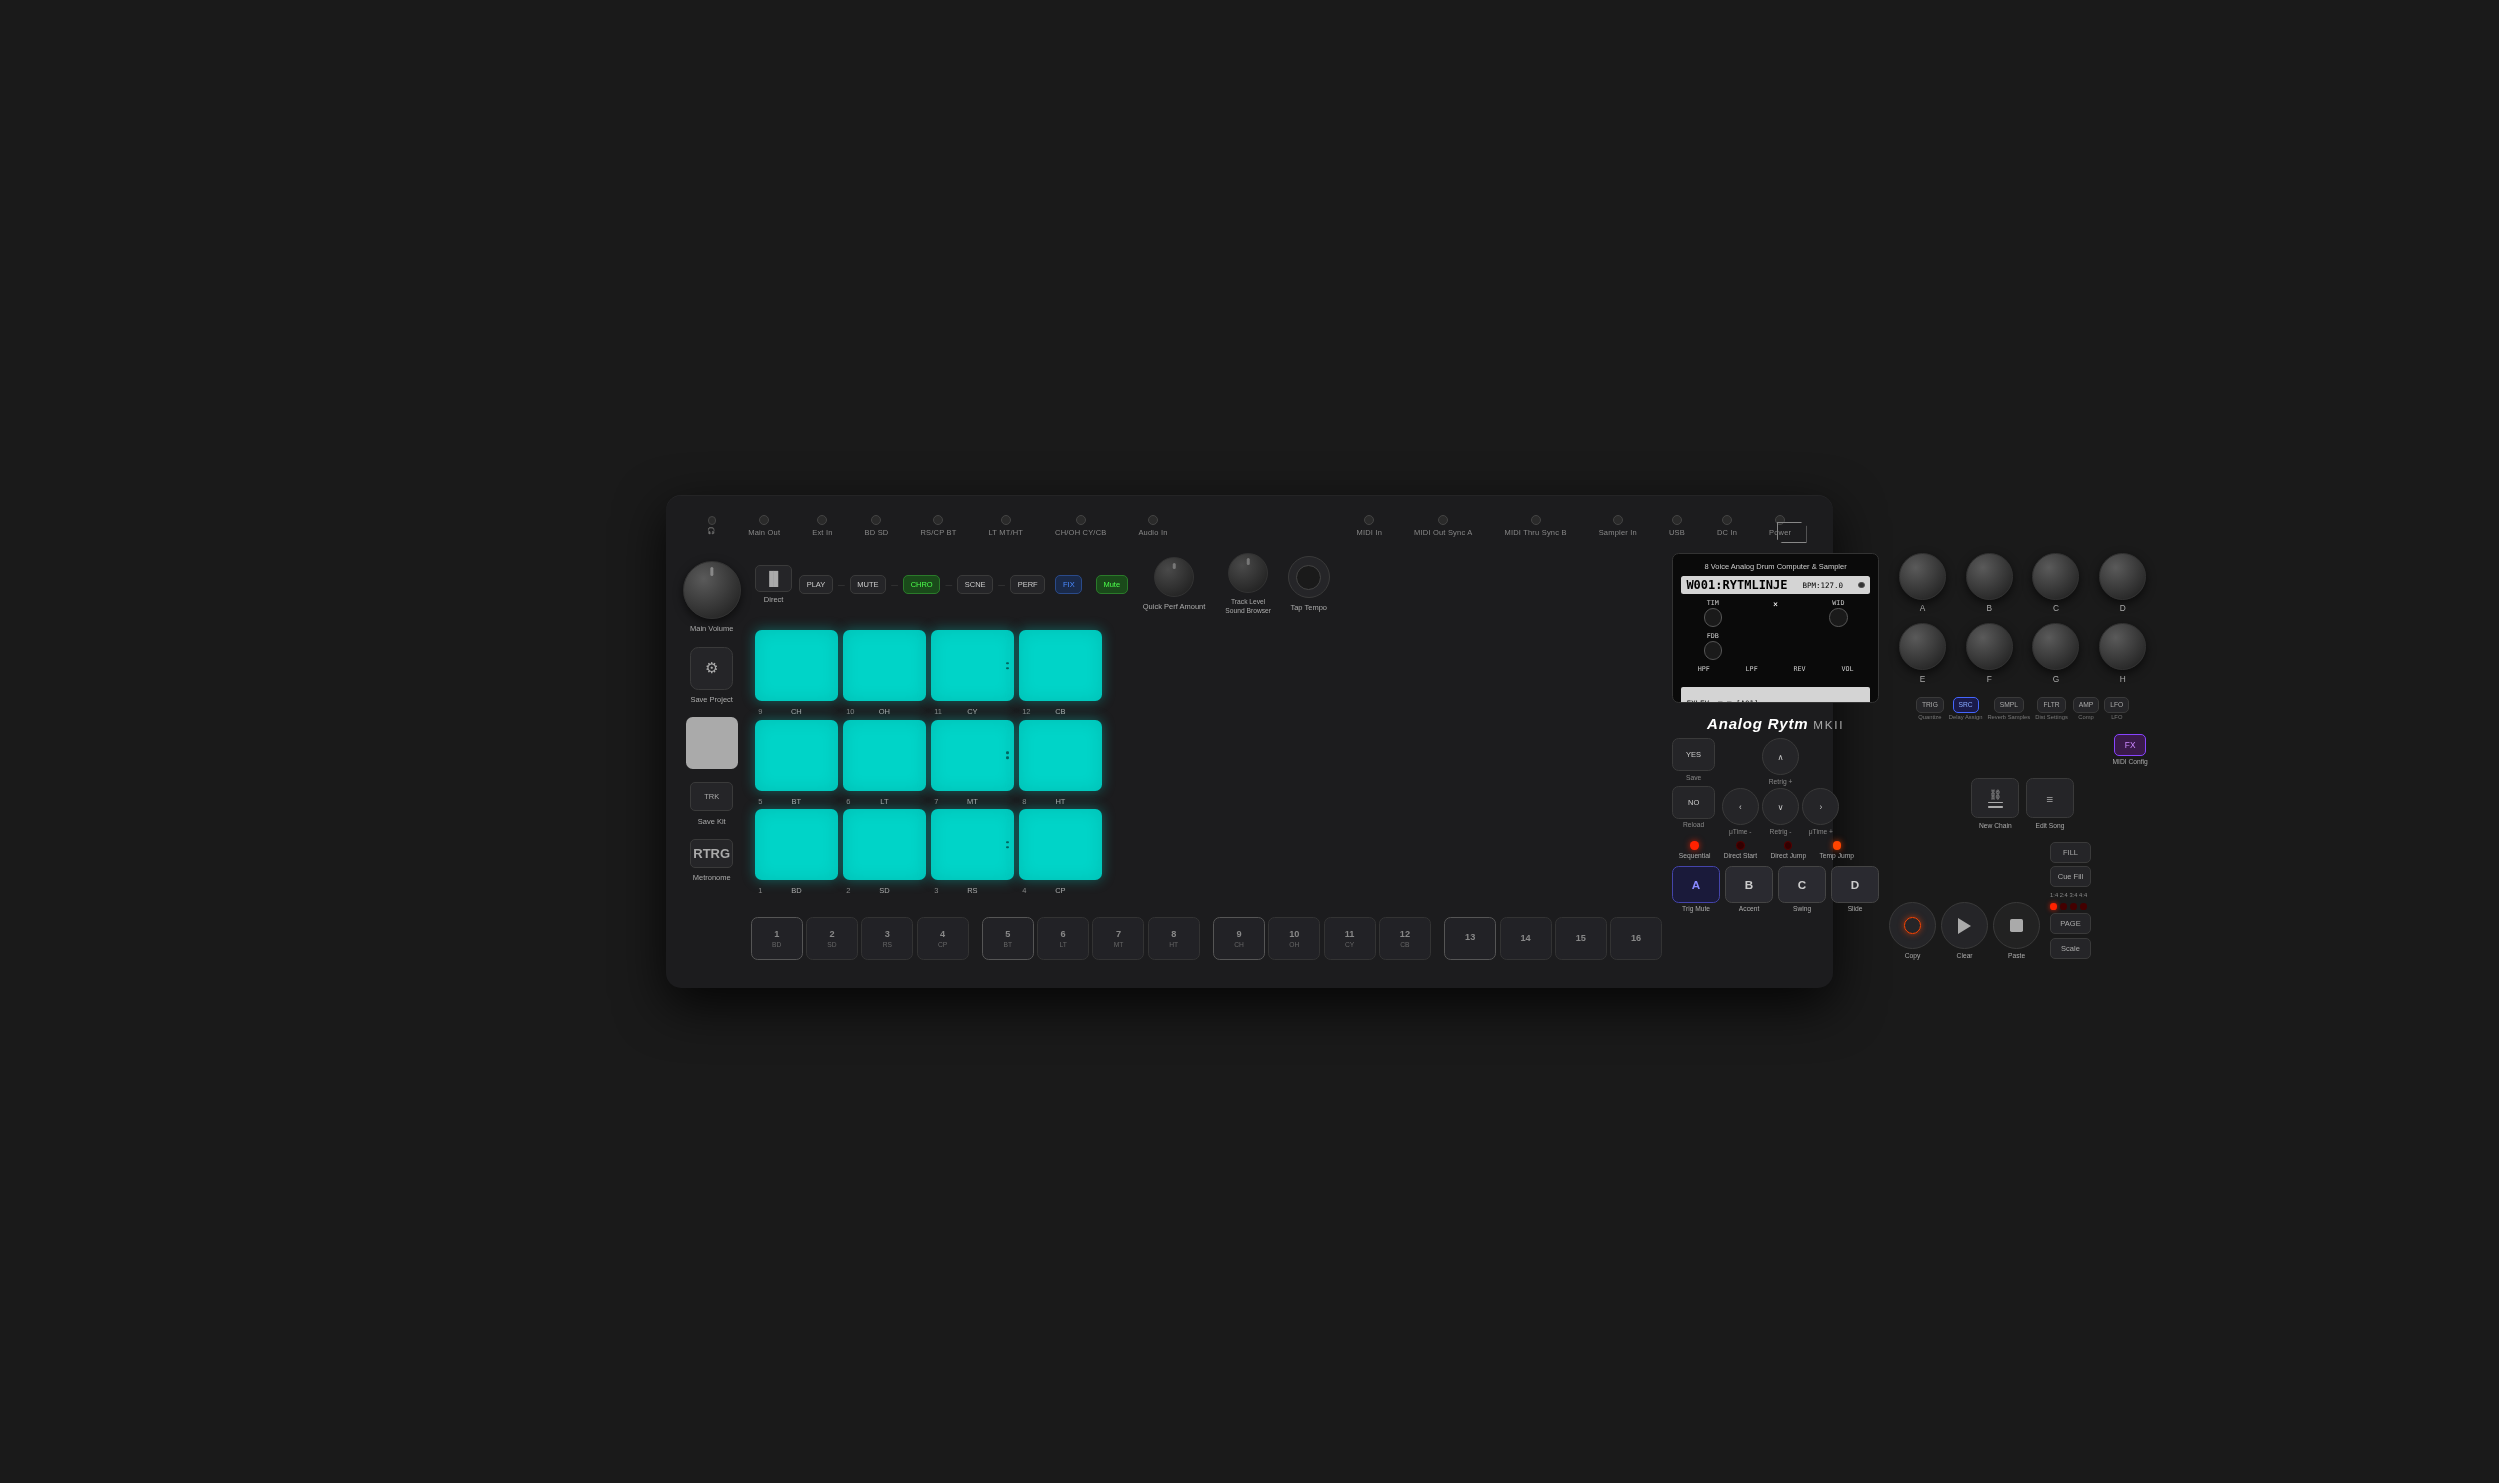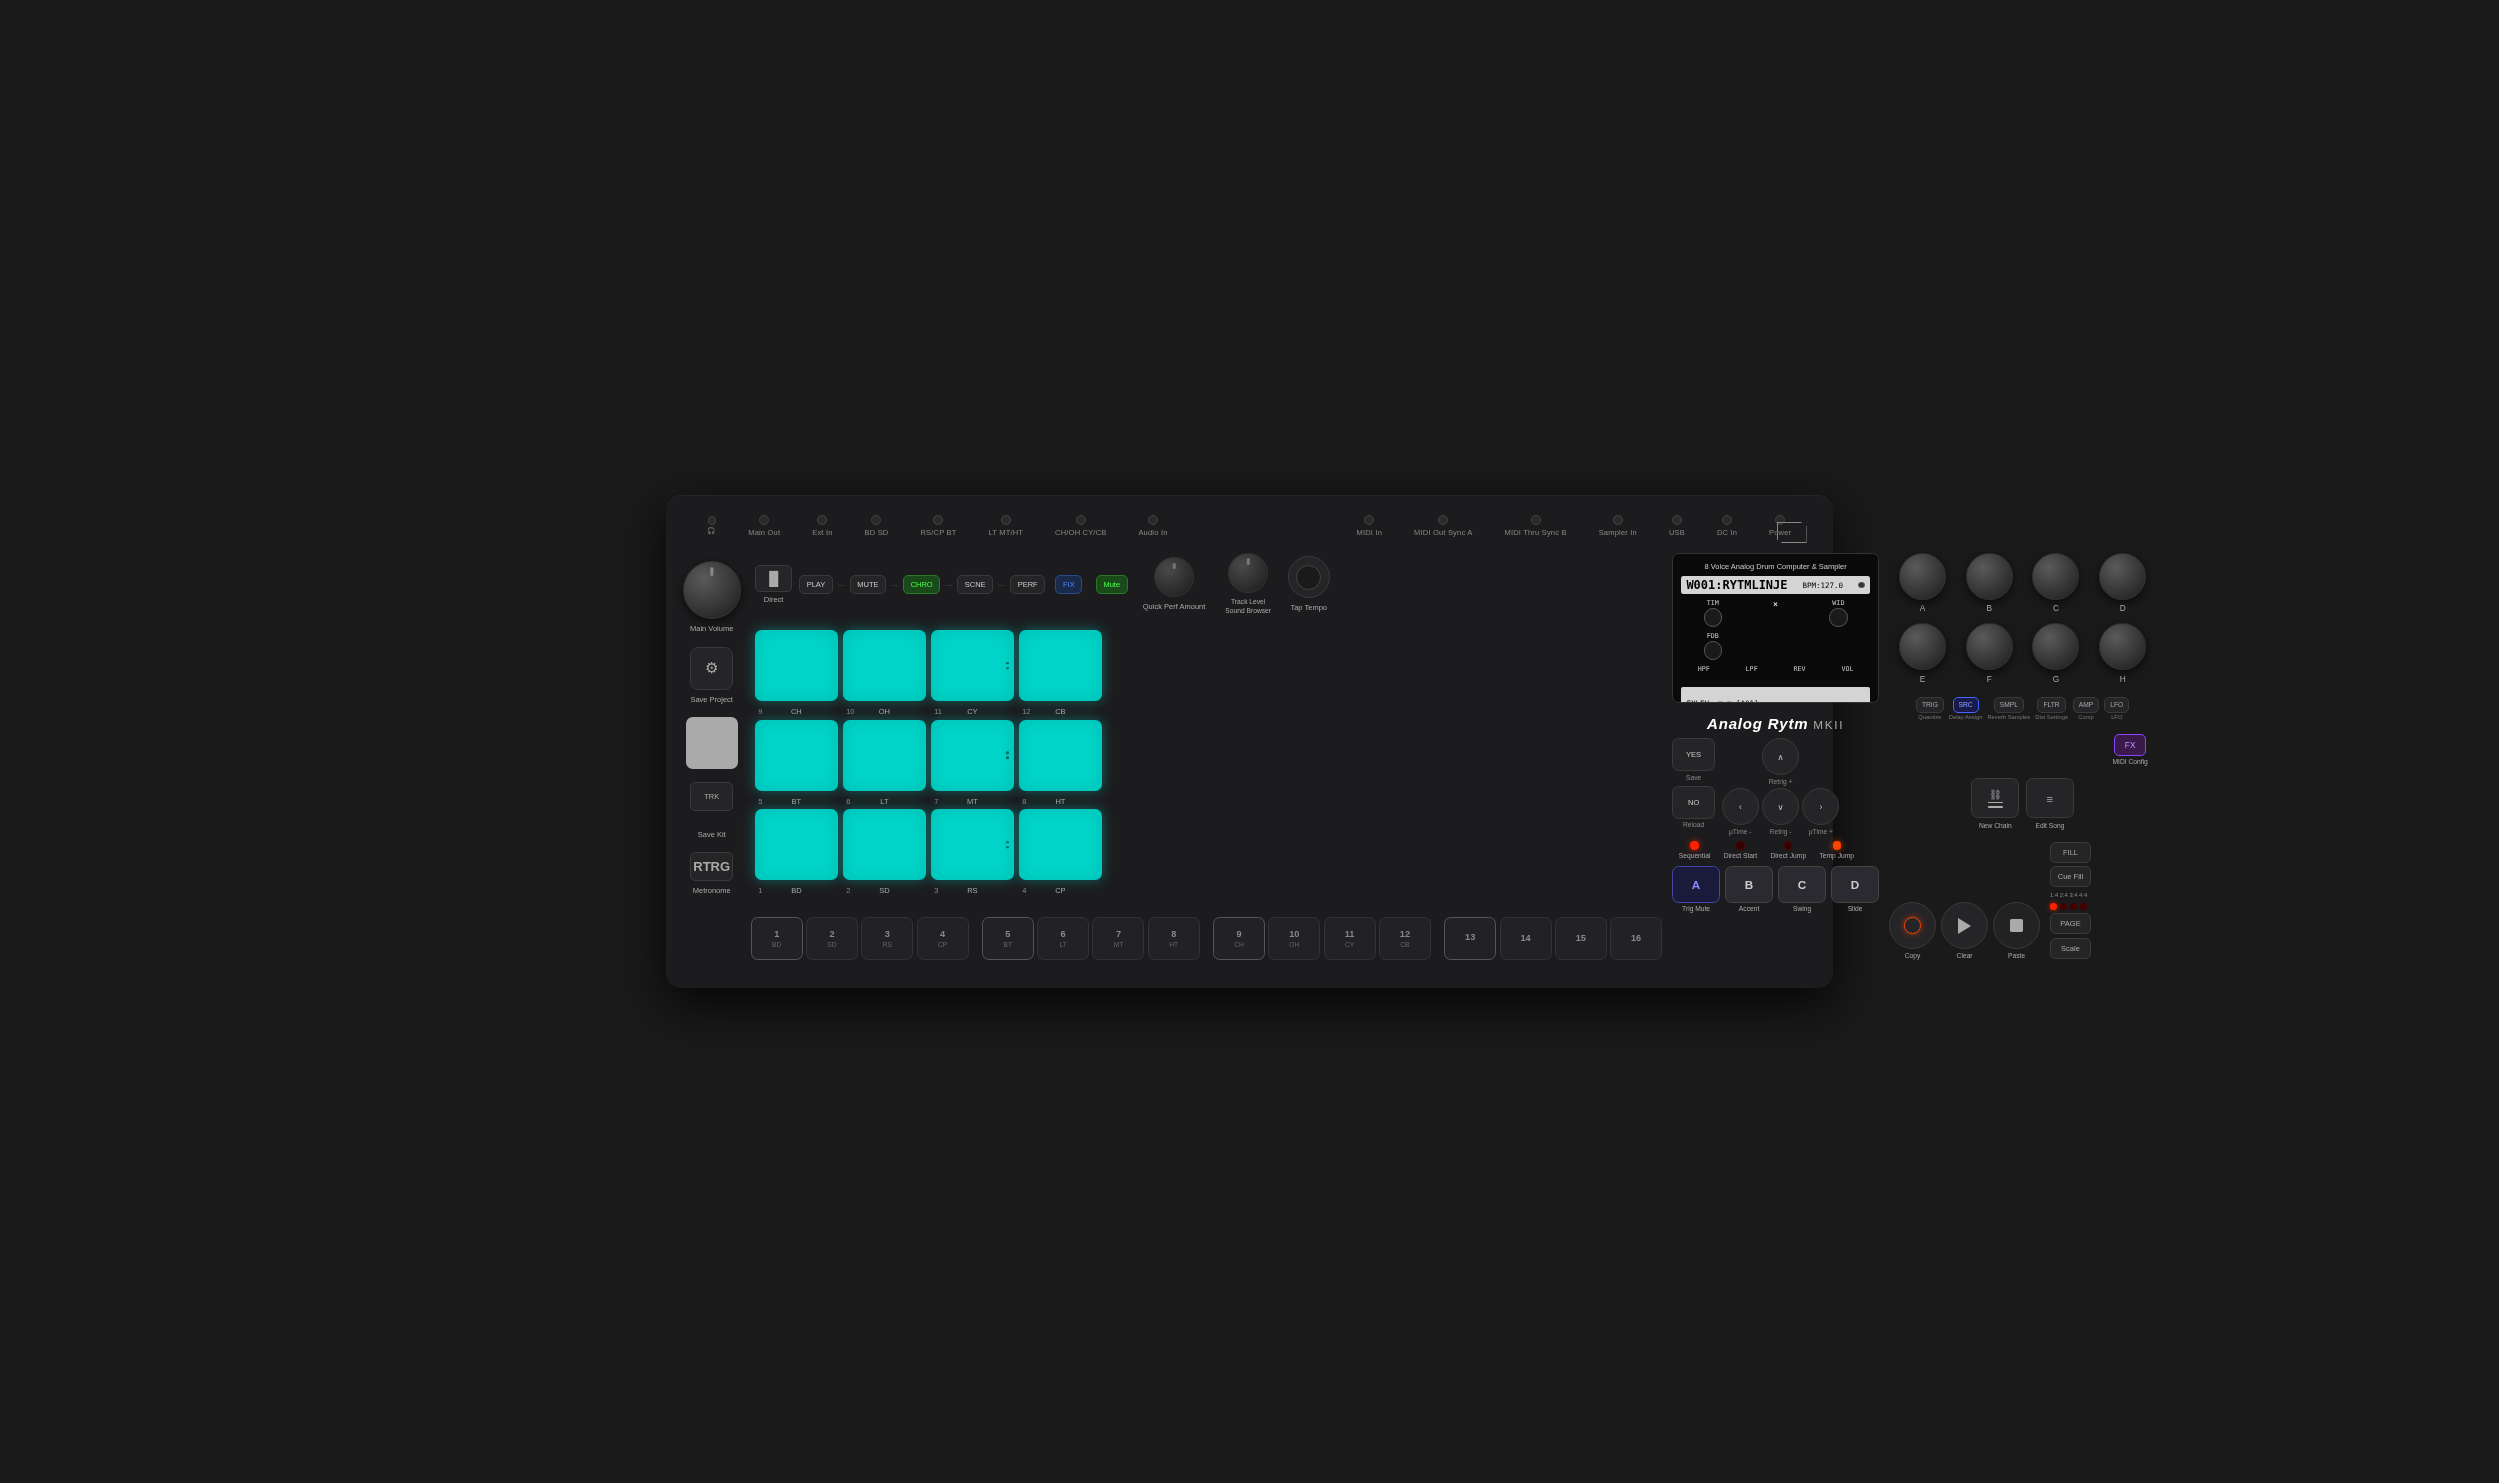--- a/index.html
+++ b/index.html
@@ -746,21 +746,21 @@
         <div class="knob-main"></div>
         <span class="knob-label">Main Volume</span>
       </div>
       <div style="display:flex;flex-direction:column;align-items:center;gap:3.3px;">
         <div class="save-project-btn">
           <span class="gear-icon">⚙</span>
         </div>
         <span class="knob-label">Save Project</span>
       </div>
       <div class="white-pad"></div>
-      <div style="display:flex;flex-direction:column;align-items:center;gap:17px;">
+      <div style="display:flex;flex-direction:column;align-items:center;gap:4px;">
         <div class="trk-btn">
           <span style="font-size:7.5px;color:#aaa;">TRK</span>
         </div>
         <span class="knob-label">Save Kit</span>
       </div>
       <div style="display:flex;flex-direction:column;align-items:center;gap:3.3px;">
         <div class="rtrg-btn">
           <span style="font-size:13px;color:#aaa;font-weight:bold;">RTRG</span>
         </div>
         <span class="knob-label">Metronome</span>

